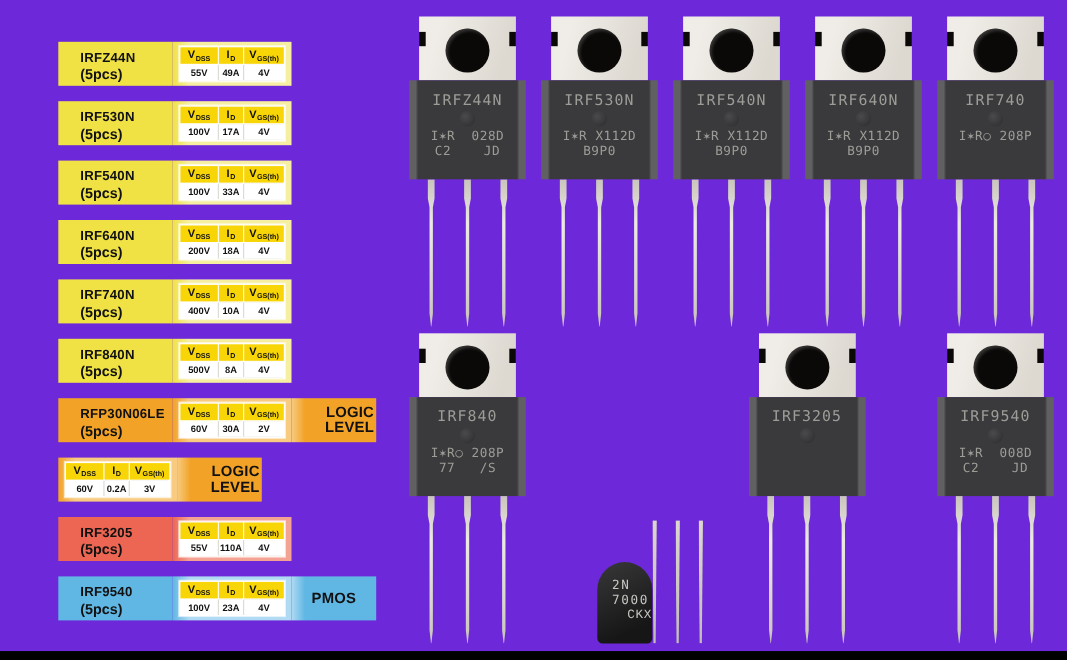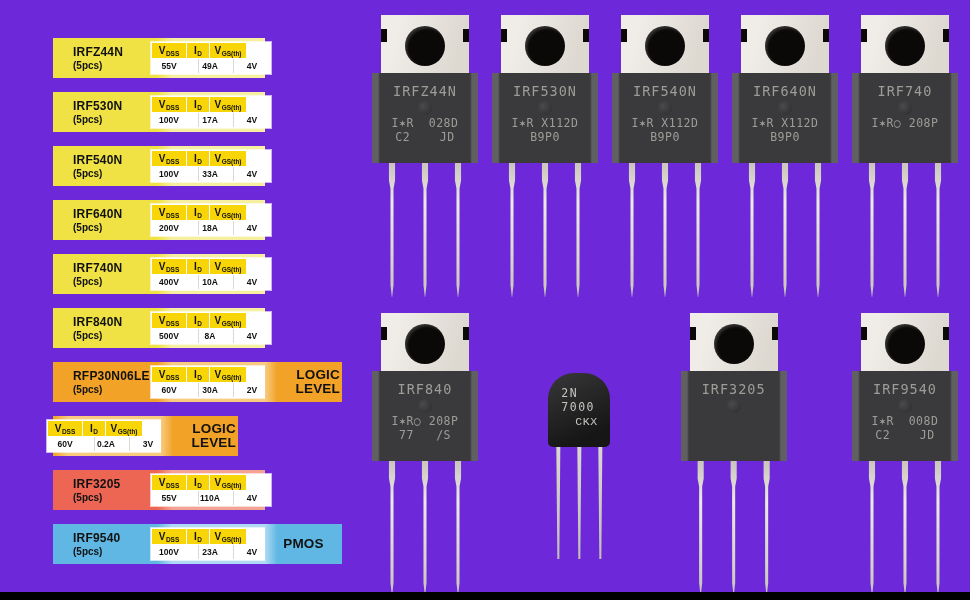--- a/index.html
+++ b/index.html
@@ -8,60 +8,60 @@
 
   
   #spec-table{position:absolute;left:53px;top:38px;display:flex;flex-direction:column;gap:14px;}
   .spec-row{display:flex;height:40px;}
   .v-yellow{--base:#F0E245;--light:#F6EFA2;}
   .v-orange{--base:#F2A227;--light:#F8CB81;}
   .v-red   {--base:#EC6653;--light:#F4A294;}
   .v-blue  {--base:#60B7E4;--light:#B0DAF3;}
   .name-block{width:104px;background:var(--base);box-sizing:border-box;padding:8px 0 0 20px;}
   .part-name{font-size:12px;font-weight:bold;letter-spacing:.2px;line-height:1.15;white-space:nowrap;}
-  .part-qty{font-size:10px;font-weight:bold;}
+  .part-qty{font-size:13px;font-weight:bold;}
   .spec-panel{width:108px;background:linear-gradient(90deg,var(--base),var(--light) 14%,var(--light));
               display:flex;align-items:center;justify-content:center;}
   .mini{background:#fff;padding:1px;box-shadow:0 0 0 1px rgba(255,255,255,.65);}
   .hrow{display:flex;gap:1px;margin-bottom:1px;}
   .hcell{background:#F8D506;height:15px;display:flex;align-items:center;justify-content:center;font-weight:bold;}
   .hcell .main{font-size:10px;}
   .hcell .sub{font-size:6.5px;position:relative;top:2.5px;margin-left:.5px;}
-  .vrow{display:flex;gap:13px;align-items:flex-end;}
+  .vrow{display:flex;gap:1px;align-items:flex-end;}
   .vcell{height:14px;display:flex;align-items:center;justify-content:center;
          font-size:8.5px;font-weight:bold;background:#fff;}
   .c1{width:34px;} .c2{width:22px;} .c3{width:36px;}
   .vrow .c2,.vrow .c3{box-shadow:-1px 0 0 #d9d9d0;}
   .suffix{width:77px;background:linear-gradient(90deg,var(--light),var(--base) 16%,var(--base));
           display:flex;align-items:center;justify-content:center;text-align:right;
           font-weight:bold;font-size:13.5px;line-height:1.05;letter-spacing:.2px;padding:0 2px;box-sizing:border-box;}
 
   
   .trow{position:absolute;display:flex;justify-content:space-between;}
   #trow-top{left:372px;top:15px;width:586px;height:282px;}
-  #trow-bottom{left:372px;top:313px;width:586px;height:282px;}
+  #trow-bottom{left:372px;top:303px;width:586px;height:282px;}
   .to220{width:106px;display:flex;flex-direction:column;align-items:center;}
   .tab{position:relative;width:88px;height:58px;background:linear-gradient(105deg,#f0ede8 20%,#ddd9d1 85%);}
   .hole{position:absolute;left:50%;top:54%;transform:translate(-50%,-50%);width:40px;height:40px;
         border-radius:50%;background:#0a0908;box-shadow:inset 2px 2px 3px rgba(255,255,255,.18);}
   .notch-l{position:absolute;left:0;top:14px;width:6px;height:13px;background:#0a0908;}
   .notch-r{position:absolute;right:0;top:14px;width:6px;height:13px;background:#0a0908;}
   .pkg-body{position:relative;width:106px;height:90px;box-sizing:border-box;padding-top:10px;
             background:linear-gradient(90deg,#606062 0,#606062 6px,#3a3a3c 8px,#3a3a3c calc(100% - 8px),#606062 calc(100% - 6px));
             display:flex;flex-direction:column;align-items:center;
             color:#9d9d98;font-family:"DejaVu Sans Mono",monospace;}
   .mark1{font-size:13.5px;letter-spacing:1px;white-space:pre;}
   .dot{width:14px;height:14px;border-radius:50%;background:radial-gradient(circle at 35% 35%,#4a4a4d,#2b2b2d);margin:2px 0 1px;}
   .mark2,.mark3{font-size:11.5px;letter-spacing:.5px;line-height:1.25;white-space:pre;}
   .legs{display:flex;gap:24px;height:134px;}
   .leg{width:9px;height:100%;
        background:linear-gradient(180deg,#c9c5bd,#ece9e2 30%,#d8d4cc 75%,#c6c2ba);
        clip-path:polygon(16% 0,84% 0,84% 13%,67% 19%,67% 91%,52% 100%,48% 100%,33% 91%,33% 19%,16% 13%);}
   
-  .to92{width:72px;display:flex;flex-direction:column;align-items:center;margin-top:60px;}
+  .to92{width:72px;display:flex;flex-direction:row;align-items:flex-end;margin-top:60px;}
   .pkg92{width:62px;height:74px;box-sizing:border-box;padding:13px 0 0 13px;
          background:linear-gradient(155deg,#38383a,#161616 80%);
          border-radius:26px 26px 5px 5px;
          color:#c6c6c0;font-family:"DejaVu Sans Mono",monospace;font-size:11.5px;
          line-height:1.25;letter-spacing:1.5px;}
   .pkg92 .m3{margin-left:14px;letter-spacing:.5px;font-family:Liberation Mono, monospace;}
   .to92 .legs{gap:16px;height:112px;}
   .to92 .leg{width:5px;clip-path:polygon(10% 0,90% 0,70% 100%,30% 100%);
              background:linear-gradient(180deg,#dbd7cf,#c2beb6);}
 </style>

